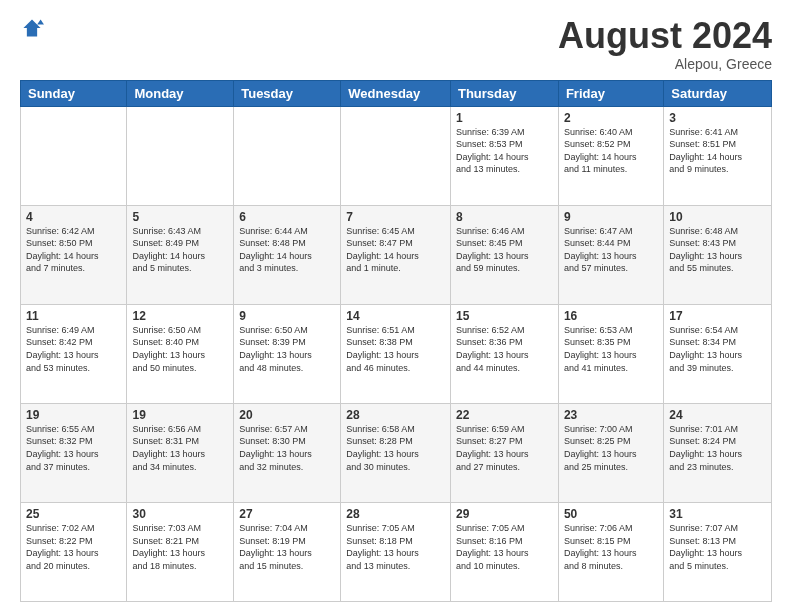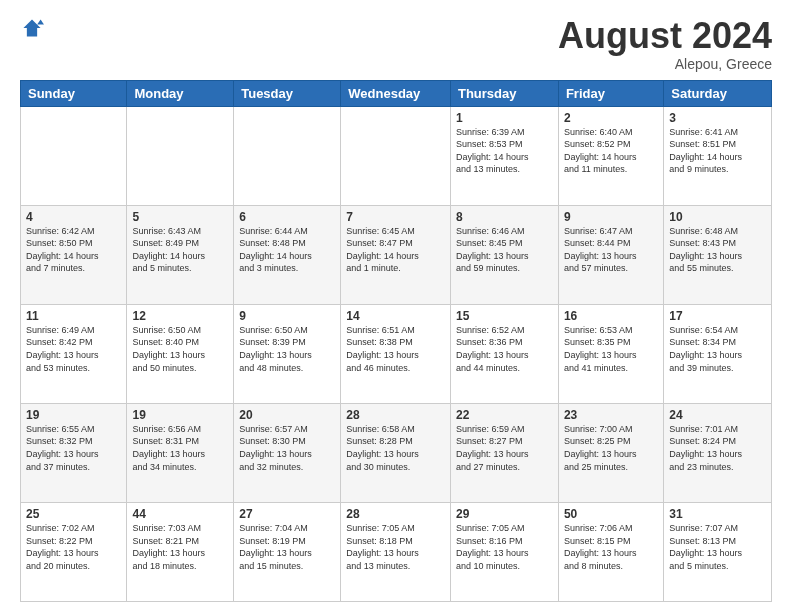--- a/index.html
+++ b/index.html
@@ -253,21 +253,21 @@
             <span class="day-num">24</span>
             <div class="day-info">Sunrise: 7:01 AM<br>Sunset: 8:24 PM<br>Daylight: 13 hours<br>and 23 minutes.</div>
           </td>
         </tr>
         <tr>
           <td>
             <span class="day-num">25</span>
             <div class="day-info">Sunrise: 7:02 AM<br>Sunset: 8:22 PM<br>Daylight: 13 hours<br>and 20 minutes.</div>
           </td>
           <td>
-            <span class="day-num">44</span>
+            <span class="day-num">30</span>
             <div class="day-info">Sunrise: 7:03 AM<br>Sunset: 8:21 PM<br>Daylight: 13 hours<br>and 18 minutes.</div>
           </td>
           <td>
             <span class="day-num">27</span>
             <div class="day-info">Sunrise: 7:04 AM<br>Sunset: 8:19 PM<br>Daylight: 13 hours<br>and 15 minutes.</div>
           </td>
           <td>
             <span class="day-num">28</span>
             <div class="day-info">Sunrise: 7:05 AM<br>Sunset: 8:18 PM<br>Daylight: 13 hours<br>and 13 minutes.</div>
           </td>

